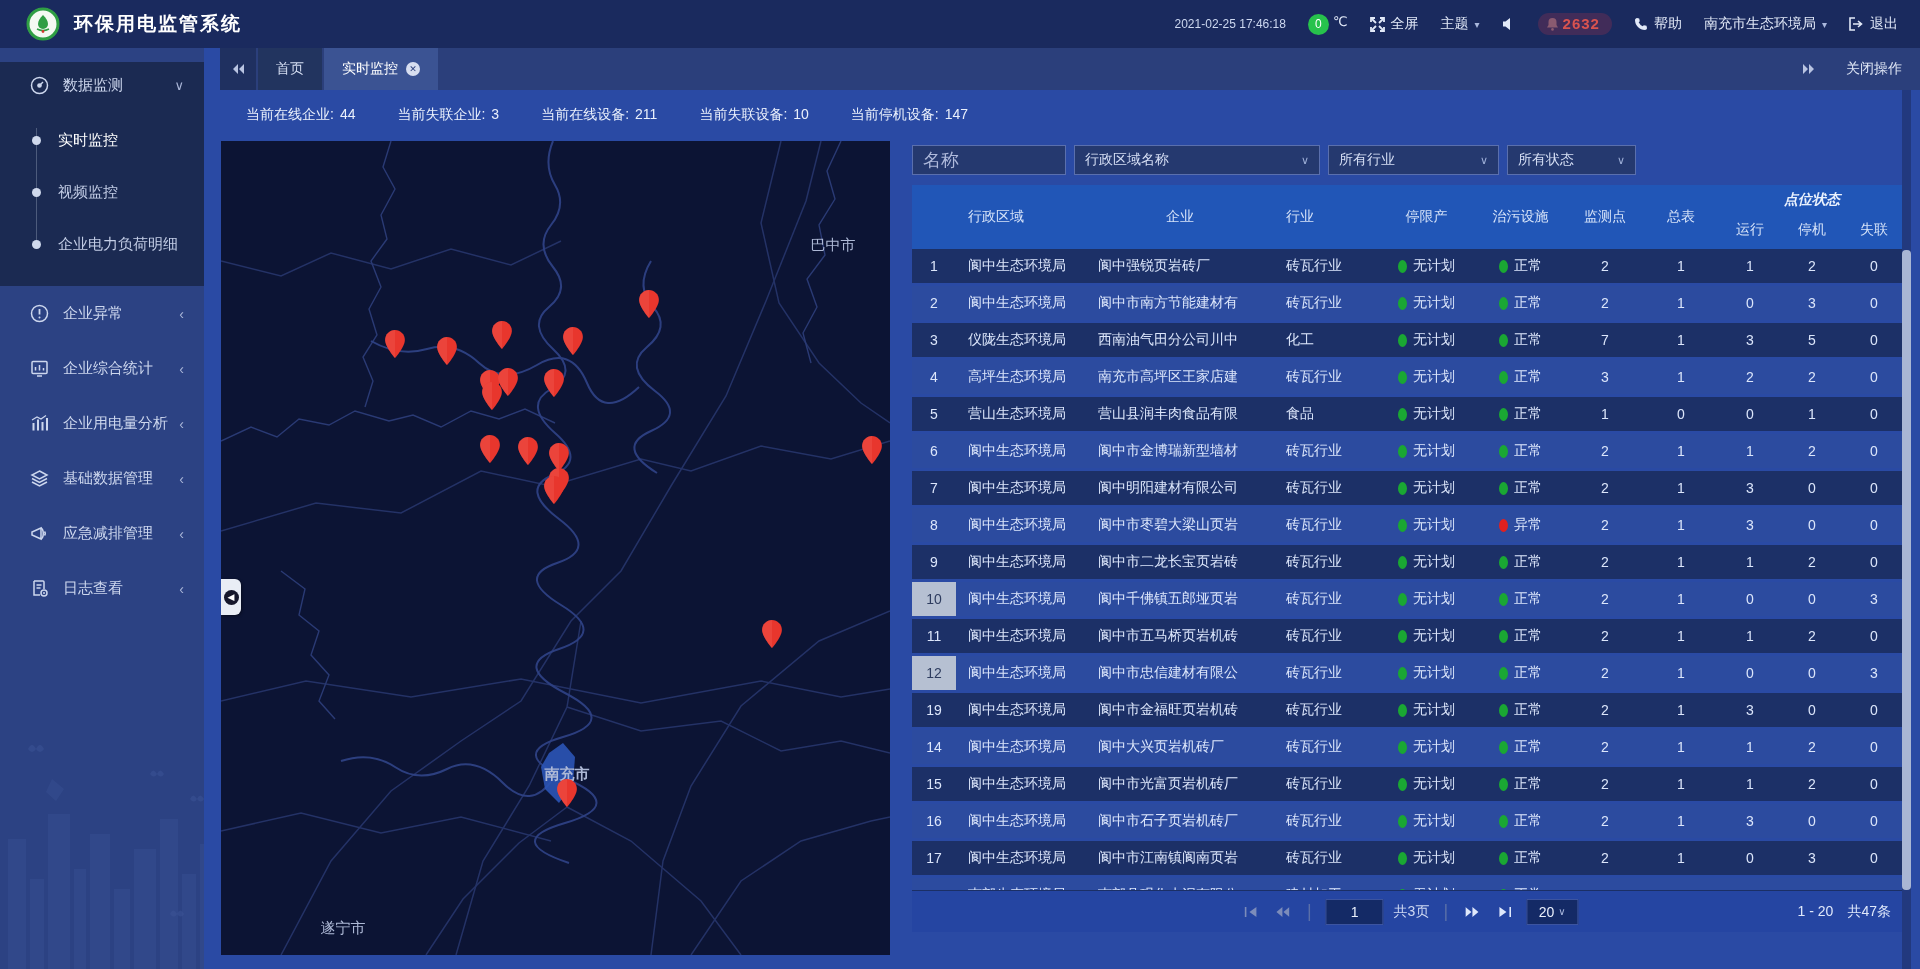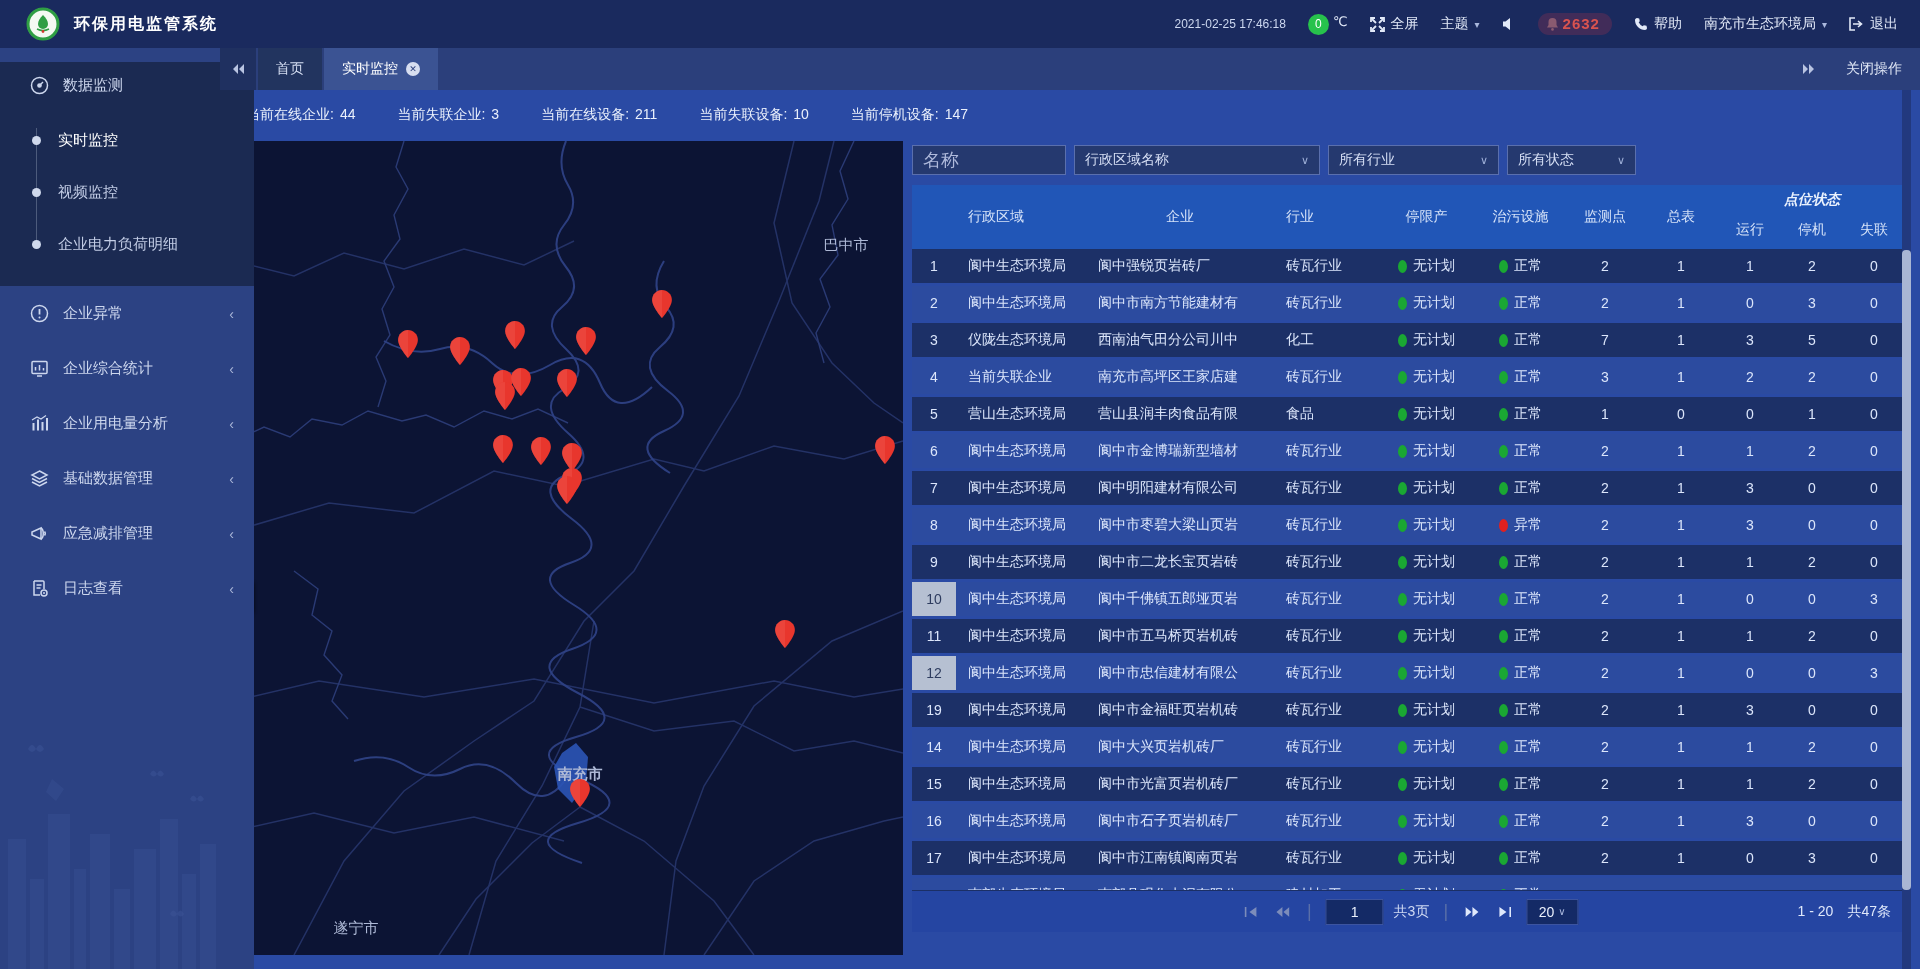--- a/index.html
+++ b/index.html
@@ -3,36 +3,36 @@
 <meta charset="utf-8">
 <style>
   * { margin:0; padding:0; box-sizing:border-box; }
   html,body { width:1920px; height:969px; overflow:hidden; background:#2a4aa4;
     font-family:"Liberation Sans","DejaVu Sans",sans-serif; }
 
   
   .hdr { position:absolute; left:0; top:0; width:1920px; height:48px; background:#1a2a5e;
          display:flex; align-items:center; color:#eef2fc; z-index:30; }
   .hdr-logo { width:34px; height:34px; margin-left:26px; flex:none; }
-  .hdr-title { font-size:16px; font-weight:bold; letter-spacing:2px; margin-left:14px; color:#ffffff; }
+  .hdr-title { font-size:19px; font-weight:bold; letter-spacing:2px; margin-left:14px; color:#ffffff; }
   .hdr-right { margin-left:auto; display:flex; align-items:center; gap:22px; padding-right:22px; font-size:14px; }
   .hdr-time { color:#cdd8f0; font-size:12px; }
   .temp-wrap { display:flex; align-items:flex-start; gap:4px; }
   .temp-circle { width:21px; height:21px; border-radius:50%; background:#27c24c; color:#fff;
                  font-size:12px; display:flex; align-items:center; justify-content:center; }
   .temp-unit { font-size:13px; color:#e5ecfa; }
   .hdr-item { display:flex; align-items:center; gap:6px; cursor:pointer; color:#e2e9f8; }
   .hdr-item svg { display:block; }
   .caret { font-size:10px; color:#aab8dd; }
   .bell-badge { display:flex; align-items:center; gap:4px; background:rgba(170,50,80,.28);
                 border-radius:11px; padding:2px 12px 3px 8px; }
   .bell-badge .cnt { color:#d9534f; font-weight:bold; font-size:15px; letter-spacing:1px; }
 
   
-  .sidebar { position:absolute; left:0; top:48px; width:254px; height:921px; background:#2c4283;
+  .sidebar { position:absolute; left:0; top:48px; width:204px; height:921px; background:#2c4283;
              color:#cdd7ee; font-size:15px; z-index:20; overflow:hidden; }
   .side-section { background:#1b2a52; padding:0 0 14px 0; margin-top:14px; }
   .side-parent { height:46px; display:flex; align-items:center; padding:0 20px 0 30px; cursor:pointer; }
   .side-parent .lbl { margin-left:14px; }
   .side-parent .chev { margin-left:auto; font-size:13px; color:#aab6d8; }
   .submenu { position:relative; padding:6px 0 2px 0; }
   .subline { position:absolute; left:36px; top:20px; bottom:24px; width:1px; background:#76849f; opacity:.55; }
   .subitem { position:relative; height:52px; display:flex; align-items:center; padding-left:58px;
              color:#c3cde6; cursor:pointer; }
   .subitem .dotb { position:absolute; left:32px; width:9px; height:9px; border-radius:50%; background:#cfd8ec; }
@@ -53,21 +53,21 @@
   .tabbar-right { margin-left:auto; display:flex; align-items:center; gap:30px; padding-right:18px; }
   .close-ops { cursor:pointer; color:#dfe6f5; }
 
   
   .content { position:absolute; left:220px; top:90px; width:1700px; height:879px; background:#2a4aa4; }
   .statsbar { position:absolute; left:26px; top:12px; height:26px; display:flex; gap:42px;
               align-items:center; color:#eaf0fc; font-size:14px; }
   .stat { display:flex; gap:6px; white-space:nowrap; }
 
   
-  .map { position:absolute; left:14px; top:51px; width:669px; height:814px; background:#0c1434; overflow:hidden; }
+  .map { position:absolute; left:1px; top:51px; width:669px; height:814px; background:#0c1434; overflow:hidden; }
   .map-city { position:absolute; color:#aeb9d6; font-size:15px; transform:translate(-50%,-50%); white-space:nowrap; }
   .pin { position:absolute; width:20px; height:28px; transform:translate(-50%,-100%); cursor:pointer; }
   .collapse-handle { position:absolute; left:0px; top:438px; width:20px; height:36px; background:#e9edf5;
                      border-radius:0 6px 6px 0; display:flex; align-items:center; justify-content:center;
                      cursor:pointer; z-index:5; box-shadow:1px 1px 3px rgba(0,0,0,.4); }
   .collapse-handle .cbtn { width:15px; height:15px; border-radius:50%; background:#15172b; color:#fff;
                            font-size:9px; display:flex; align-items:center; justify-content:center; }
 
   
   .rpanel { position:absolute; left:692px; top:51px; width:993px; height:814px; }
@@ -552,21 +552,21 @@
     </span>
     <span class="cell">7</span>
     <span class="cell">1</span>
     <span class="cell">3</span>
     <span class="cell">5</span>
     <span class="cell">0</span>
   </div>
 
   <div class="trow grid">
     <span class="cell num">4</span>
-    <span class="cell left">当前失联企业</span>
+    <span class="cell left">高坪生态环境局</span>
     <span class="cell left">南充市高坪区王家店建</span>
     <span class="cell left">砖瓦行业</span>
     <span class="cell">
       <i class="dot" data-variant="green"></i>
       <span>无计划</span>
     </span>
     <span class="cell">
       <i class="dot" data-variant="green"></i>
       <span>正常</span>
     </span>

